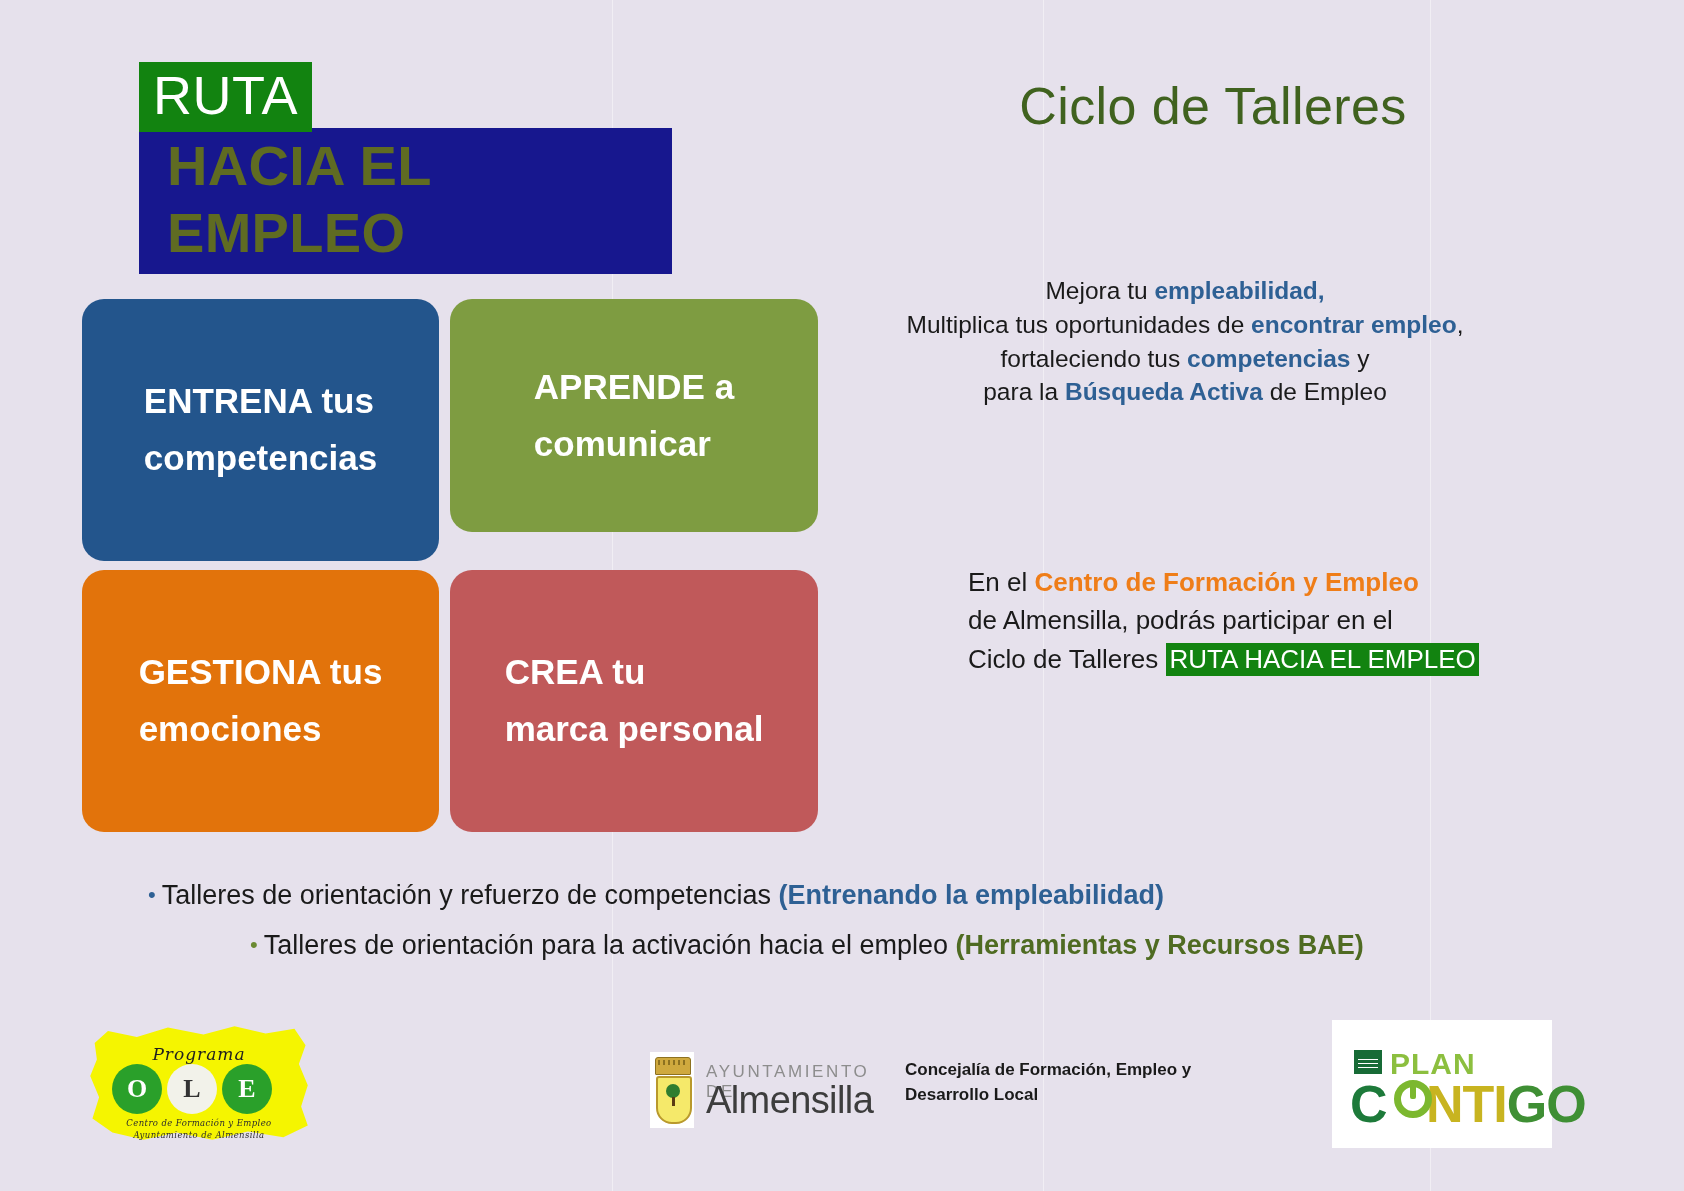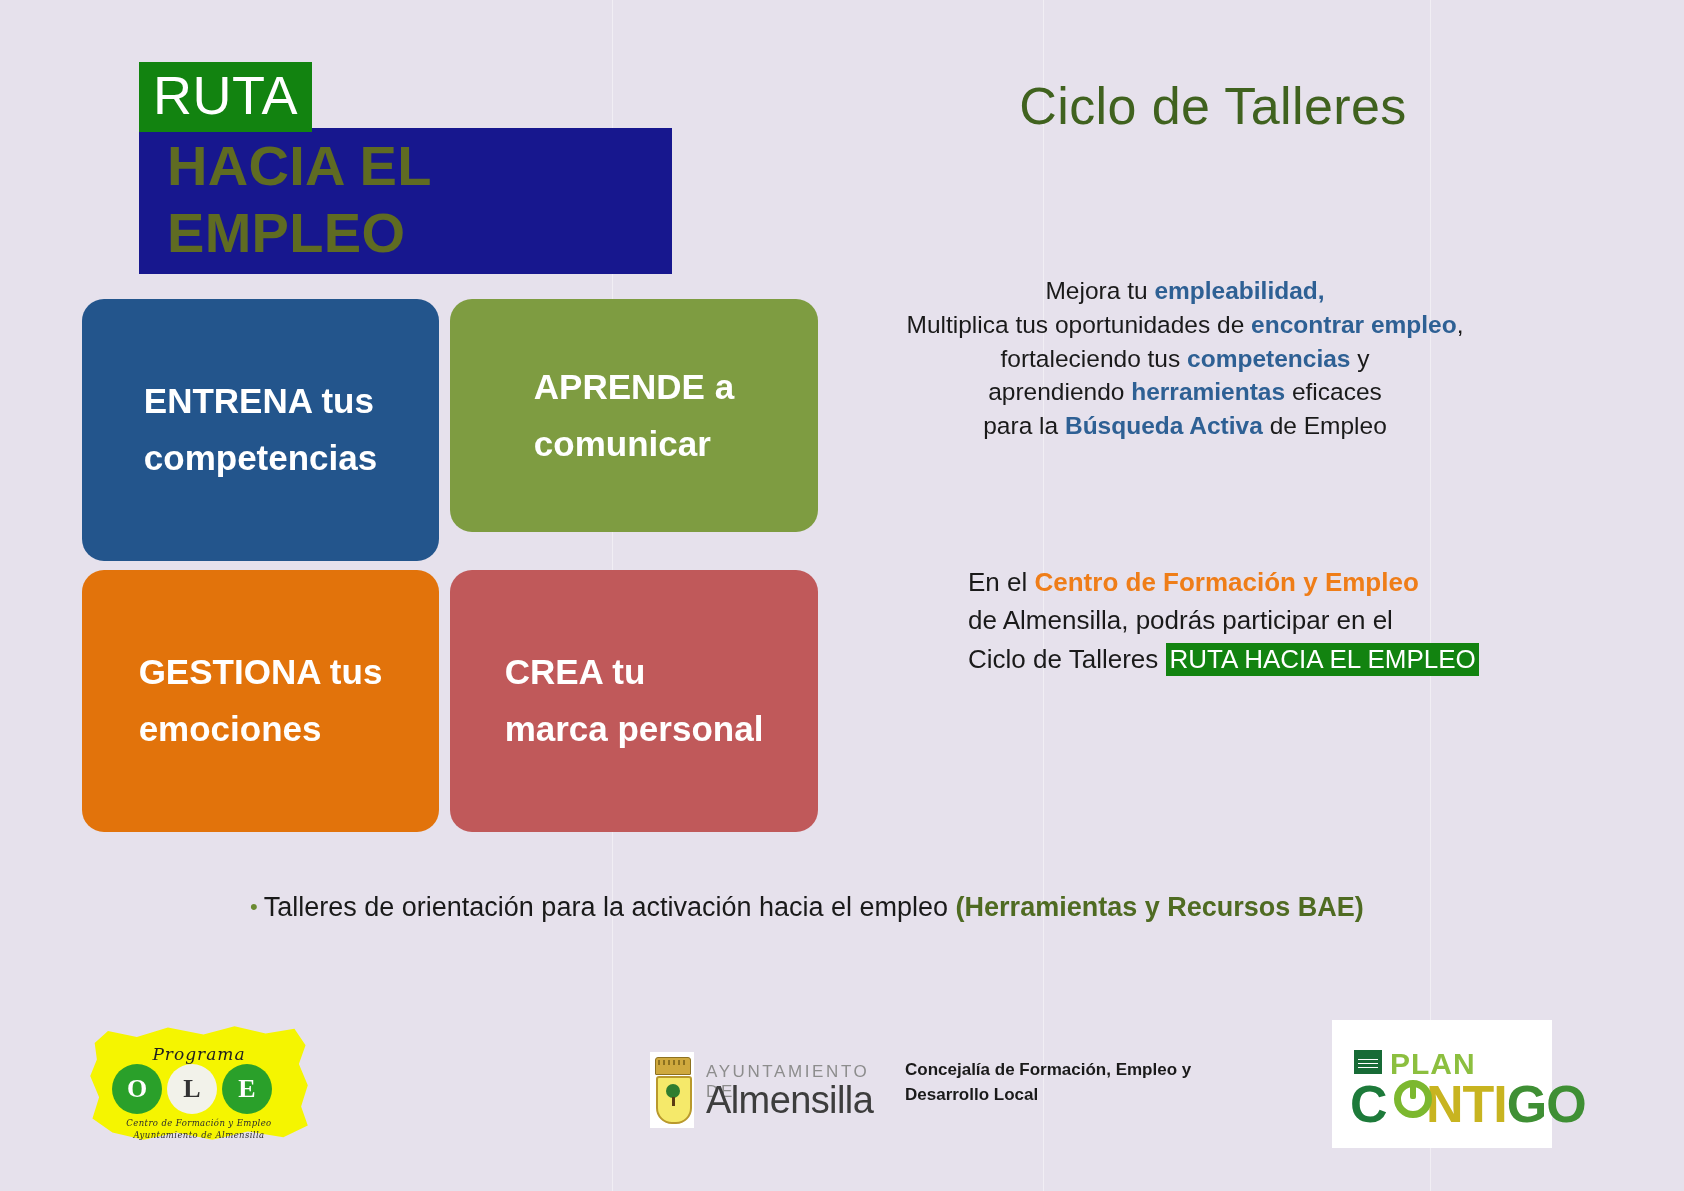--- a/index.html
+++ b/index.html
@@ -189,21 +189,20 @@
   <div class="ruta-green">RUTA</div>
   <div class="ruta-blue">HACIA EL EMPLEO</div>
 </div>
 
 <div id="ciclo-title">Ciclo de Talleres</div>
 
 <div id="para-mejora">
     <div><span>Mejora tu </span><b>empleabilidad,</b></div>
     <div><span>Multiplica tus oportunidades de </span><b>encontrar empleo</b><span>,</span></div>
     <div><span>fortaleciendo tus </span><b>competencias</b><span> y</span></div>
-    <div><span>aprendiendo </span><b>herramientas</b><span> eficaces</span></div>
     <div><span>para la </span><b>Búsqueda Activa</b><span> de Empleo</span></div>
   </div>
 
 <div id="para-centro">
   <div>
     <span>En el </span><span class="orange">Centro de Formación y Empleo</span>
   </div>
   <div>de Almensilla, podrás participar en el</div>
   <div>
     <span>Ciclo de Talleres </span><span class="hl-green">RUTA HACIA EL EMPLEO</span>
@@ -229,20 +228,23 @@
   </div>
 </div>
 <div class="box" id="box-crea">
   <div>
     <span>CREA  tu</span><br>
     <span>marca personal</span>
   </div>
 </div>
 
 <div id="bullets">
+  <div class="bline" id="bline1">
+    <span class="dot">•</span><span>Talleres de orientación y refuerzo de competencias </span><span class="tail">(Entrenando la empleabilidad)</span>
+  </div>
   <div class="bline" id="bline2">
     <span class="dot">•</span><span>Talleres de orientación para la activación hacia el empleo </span><span class="tail">(Herramientas y Recursos BAE)</span>
   </div>
 </div>
 
 <div id="logo-ole">
   <div class="ole-blob"></div>
   <div class="ole-prog">Programa</div>
   <div class="ole-circles">
     <div class="ole-c o">O</div>

